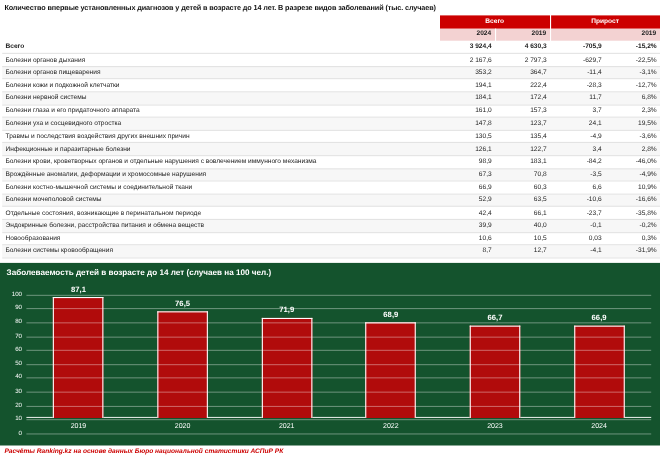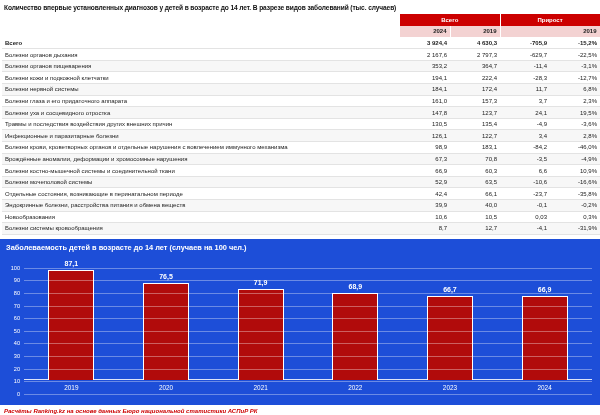--- a/index.html
+++ b/index.html
@@ -63,21 +63,21 @@
   tr.row td { border-bottom: 1px solid #e3e3e3; }
   tr.row td.name { text-align: left; color: #222; }
   tr.row td.num  { text-align: right; color: #222; }
   tr.row.total td { font-weight: bold; }
   tr.row.alt td { background: #f7f7f7; }
   tr.row.total td { background: #ffffff; }
 
   
   .chart-block {
     margin-top: 4px;
-    background: #1d4ed8;
+    background: #14532d;
     padding: 4px 6px 4px 6px;
     height: 166px;
     position: relative;
     color: #ffffff;
   }
   .chart-title {
     font-size: 7.4px;
     font-weight: bold;
     color: #ffffff;
     margin-bottom: 2px;

